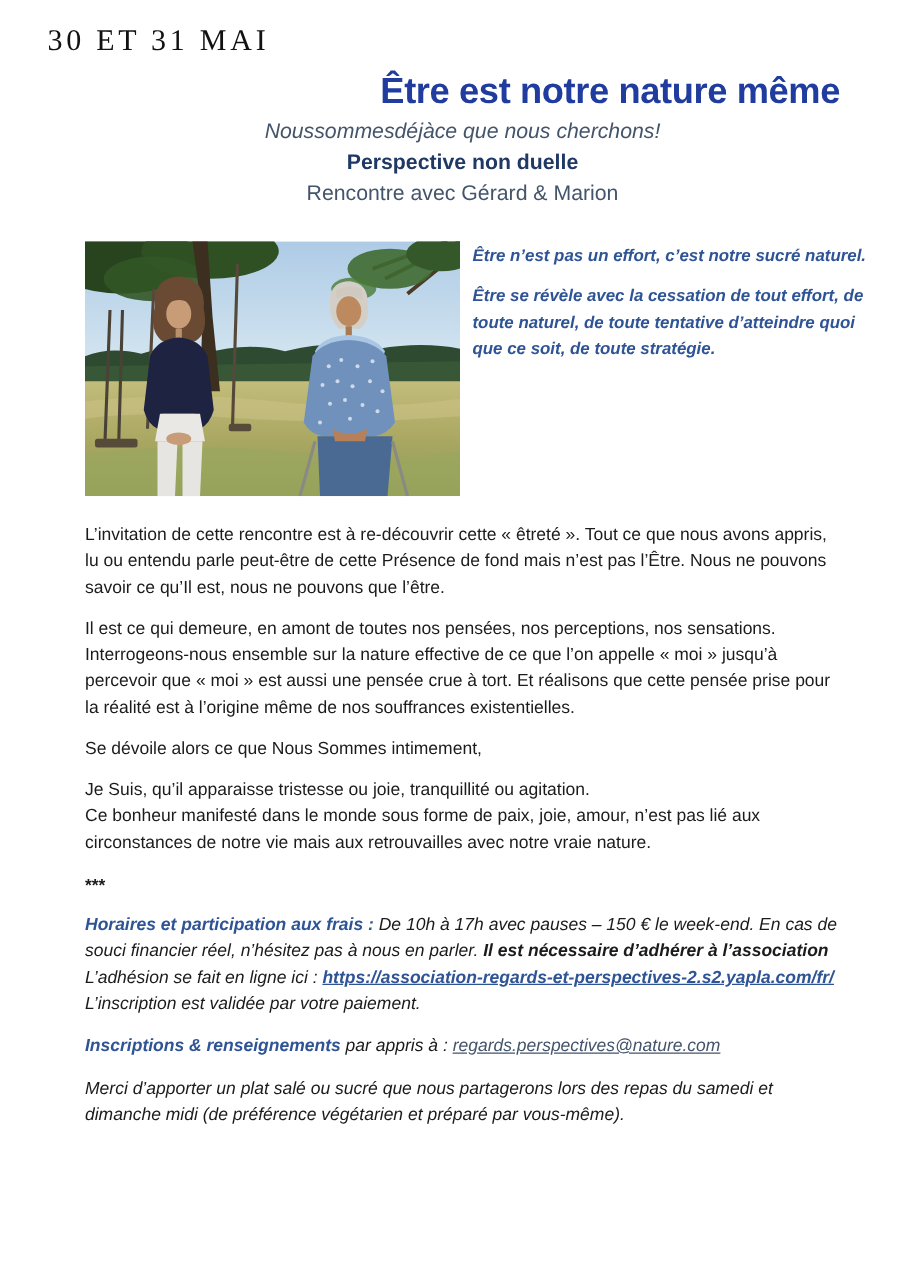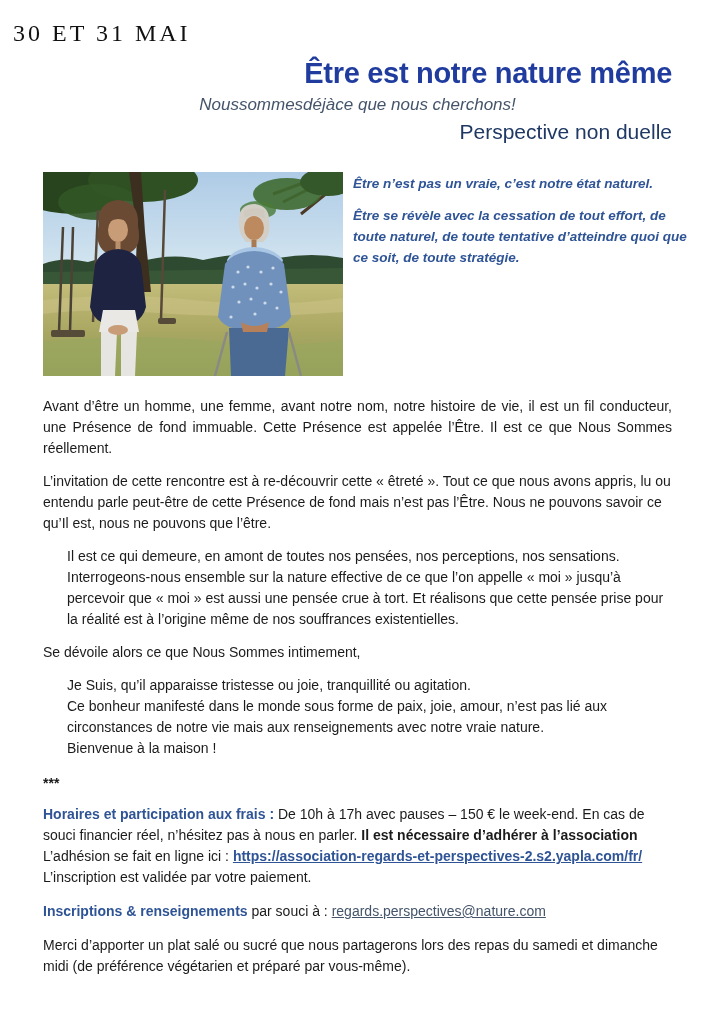--- a/index.html
+++ b/index.html
@@ -3,21 +3,21 @@
 <meta charset="utf-8">
 <style>
   html, body { margin: 0; padding: 0; background: #ffffff; }
   .page {
     position: relative;
     width: 724px;
     height: 976px;
     margin: 0 auto;
     background: #ffffff;
     box-sizing: border-box;
-    padding: 20px 52px 0 43px;
+    padding: 20px 52px 0 68px;
     font-family: "Liberation Sans", "DejaVu Sans", sans-serif;
     color: #1b1b1b;
     overflow: hidden;
   }
   
   .date {
     font-family: "Liberation Serif", "DejaVu Serif", serif;
     font-size: 24px;
     letter-spacing: 3px;
     color: #111111;
@@ -33,24 +33,24 @@
   }
   .sub-italic {
     margin-top: 5px;
     text-align: center;
     color: #44546a;
     font-style: italic;
     font-size: 17px;
   }
   .sub-bold {
     margin-top: 5px;
-    text-align: right;
+    text-align: center;
     color: #1f3864;
-    font-weight: 400;
-    font-size: 21px;
+    font-weight: 700;
+    font-size: 17px;
   }
   .sub-meet {
     margin-top: 5px;
     text-align: center;
     color: #44546a;
     font-size: 17px;
   }
   
   .hero {
     margin-top: 28px;
@@ -76,24 +76,24 @@
   }
   .quote p { margin: 0 0 11px 0; }
   
   .body-text {
     margin-top: 20px;
     font-size: 14px;
     line-height: 1.5;
   }
   .body-text p { margin: 0 0 12px 0; }
   .body-text p.justify { text-align: justify; }
-  .body-text .line { display: block; margin-left: 24px; }
+  .body-text .line { display: block; }
   .separator { font-weight: 700; margin: 14px 0 10px 0; }
   
-  .info p { margin: 0 0 13px 0; font-size: 14px; line-height: 1.5; }
+  .info p { margin: 0 0 13px 0; font-size: 14px; line-height: 1.5; font-style: italic; }
   .lead { color: #2f5496; font-weight: 700; }
   .bold-black { font-weight: 700; }
   a.url-link {
     color: #2f5496;
     font-weight: 700;
     text-decoration: underline;
     cursor: pointer;
   }
   a.email-link {
     color: #44546a;
@@ -103,20 +103,21 @@
 </style>
 </head>
 <body>
 
 <div class="page">
 
   <div class="date">30 ET 31 MAI</div>
   <div class="title">Être est notre nature même</div>
   <div class="sub-italic">Noussommesdéjàce que nous cherchons!</div>
   <div class="sub-bold">Perspective non duelle</div>
+  <div class="sub-meet">Rencontre avec Gérard &amp; Marion</div>
 
   <div class="hero">
     <div class="photo-wrap">
       <svg width="300" height="204" viewBox="0 0 300 204" xmlns="http://www.w3.org/2000/svg">
         <defs>
           <linearGradient id="sky" x1="0" y1="0" x2="0" y2="1">
             <stop offset="0" stop-color="#aecbe6"></stop>
             <stop offset="1" stop-color="#dcebf2"></stop>
           </linearGradient>
           <linearGradient id="field" x1="0" y1="0" x2="0" y2="1">
@@ -195,46 +196,44 @@
           </g>
 
           <path d="M186,156 L246,156 L242,204 L188,204 Z" fill="#4a6a94"></path>
           <path d="M198,150 Q211,158 226,150 L224,160 L200,160 Z" fill="#b5805a"></path>
 
           <path d="M184,160 L172,204 M246,160 L258,204" stroke="#8a8a84" stroke-width="2.5" fill="none"></path>
         </g>
       </svg>
     </div>
     <div class="quote">
-      <p>Être n’est pas un vraie, c’est notre état naturel.</p>
+      <p>Être n’est pas un effort, c’est notre sucré naturel.</p>
       <p>Être se révèle avec la cessation de tout effort, de toute naturel, de toute tentative d’atteindre quoi que ce soit, de toute stratégie.</p>
     </div>
   </div>
 
   <div class="body-text">
-    <p class="justify">Avant d’être un homme, une femme, avant notre nom, notre histoire de vie, il est un fil conducteur, une Présence de fond immuable. Cette Présence est appelée l’Être. Il est ce que Nous Sommes réellement.</p>
     <p>L’invitation de cette rencontre est à re-découvrir cette « êtreté ». Tout ce que nous avons appris, lu ou entendu parle peut-être de cette Présence de fond mais n’est pas l’Être. Nous ne pouvons savoir ce qu’Il est, nous ne pouvons que l’être.</p>
     <p>
       <span class="line">Il est ce qui demeure, en amont de toutes nos pensées, nos perceptions, nos sensations.</span>
       <span class="line">Interrogeons-nous ensemble sur la nature effective de ce que l’on appelle « moi » jusqu’à percevoir que « moi » est aussi une pensée crue à tort. Et réalisons que cette pensée prise pour la réalité est à l’origine même de nos souffrances existentielles.</span>
     </p>
     <p>Se dévoile alors ce que Nous Sommes intimement,</p>
     <p>
       <span class="line">Je Suis, qu’il apparaisse tristesse ou joie, tranquillité ou agitation.</span>
-      <span class="line">Ce bonheur manifesté dans le monde sous forme de paix, joie, amour, n’est pas lié aux circonstances de notre vie mais aux renseignements avec notre vraie nature.</span>
-      <span class="line">Bienvenue à la maison !</span>
+      <span class="line">Ce bonheur manifesté dans le monde sous forme de paix, joie, amour, n’est pas lié aux circonstances de notre vie mais aux retrouvailles avec notre vraie nature.</span>
     </p>
     <div class="separator">***</div>
   </div>
 
   <div class="info">
     <p>
       <span class="lead">Horaires et participation aux frais :</span><span> De 10h à 17h avec pauses – 150 € le week-end. En cas de souci financier réel, n’hésitez pas à nous en parler. </span><span class="bold-black">Il est nécessaire d’adhérer à l’association</span>
       <span class="line"><span>L’adhésion se fait en ligne ici : </span><a class="url-link" href="#">https://association-regards-et-perspectives-2.s2.yapla.com/fr/</a></span>
       <span class="line">L’inscription est validée par votre paiement.</span>
     </p>
     <p>
-      <span class="lead">Inscriptions &amp; renseignements</span><span> par souci à : </span><a class="email-link" href="#">regards.perspectives@nature.com</a>
+      <span class="lead">Inscriptions &amp; renseignements</span><span> par appris à : </span><a class="email-link" href="#">regards.perspectives@nature.com</a>
     </p>
     <p>Merci d’apporter un plat salé ou sucré que nous partagerons lors des repas du samedi et dimanche midi (de préférence végétarien et préparé par vous-même).</p>
   </div>
 
 </div>
 
 </body></html>

